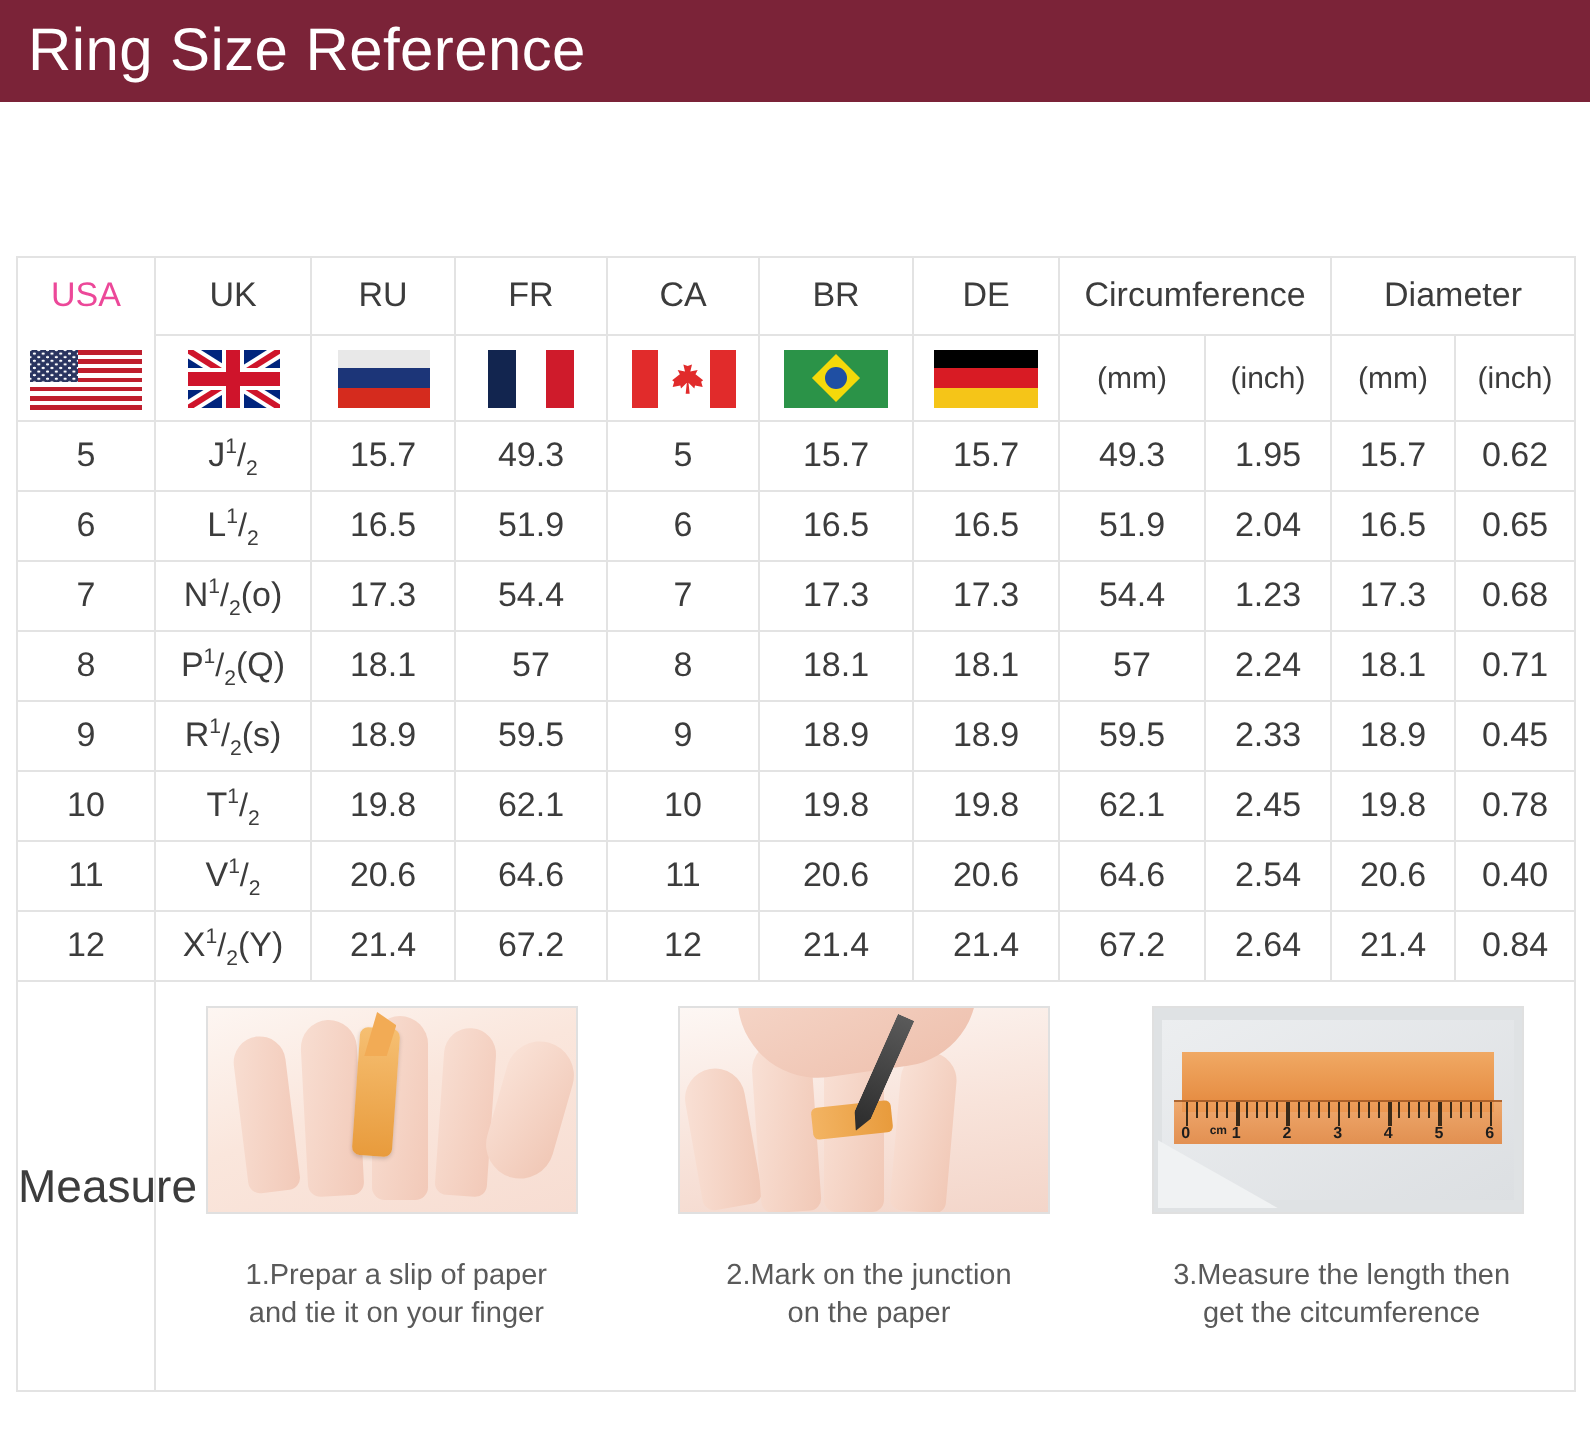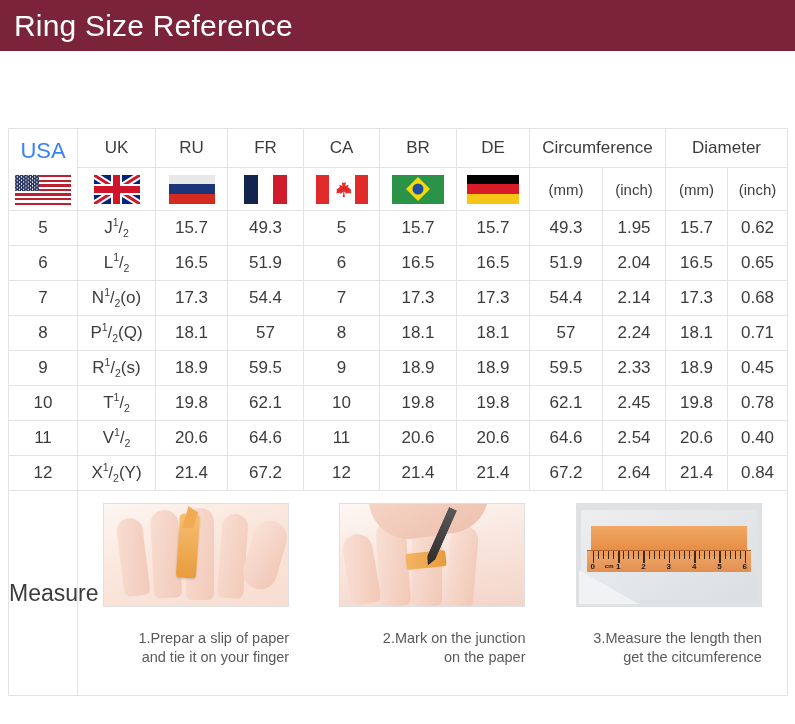--- a/index.html
+++ b/index.html
@@ -83,21 +83,21 @@
   }
   .usa-inner {
     height: 81px;
     display: flex;
     flex-direction: column;
     align-items: center;
     justify-content: space-between;
     padding-top: 9px;
     padding-bottom: 5px;
   }
-  .usa-text { color: #3b82f6; font-size: 22px; }
+  .usa-text { color: #ec4899; font-size: 17px; }
 
   
   tr.data-row td { height: 35px; font-size: 17px; color: #3c3c3c; }
 
   
   .frac { white-space: nowrap; }
   .frac sup { font-size: 0.62em; vertical-align: super; line-height: 0; }
   .frac sub { font-size: 0.62em; vertical-align: sub; line-height: 0; }
   .frac .sl { font-size: 0.95em; }
 
@@ -217,21 +217,21 @@
     border: 1px solid #e0e0e0;
     position: relative;
     overflow: hidden;
     background: #f7f2ef;
   }
   .measure-cap {
     margin-top: 22px;
     font-size: 14.5px;
     color: #5a5a5a;
     line-height: 1.32;
-    text-align: right;
+    text-align: center;
     width: 186px;
     padding-left: 4px;
   }
 
   
   .ill1 { position:absolute; inset:0; background:
       linear-gradient(160deg,#fdf6f2 0%, #fae6dc 45%, #f7ddd2 100%); }
   .ill1 .finger {
     position:absolute; border-radius: 22px 22px 10px 10px;
     background: linear-gradient(100deg,#f8ded2,#f2c9b8);
@@ -439,21 +439,21 @@
           </tr>
           <tr class="data-row">
             <td>7</td>
             <td><span class="frac">N<sup>1</sup><span class="sl">/</span><sub>2</sub>(o)</span></td>
             <td>17.3</td>
             <td>54.4</td>
             <td>7</td>
             <td>17.3</td>
             <td>17.3</td>
             <td>54.4</td>
-            <td>2.14</td>
+            <td>1.23</td>
             <td>17.3</td>
             <td>0.68</td>
           </tr>
           <tr class="data-row">
             <td>8</td>
             <td><span class="frac">P<sup>1</sup><span class="sl">/</span><sub>2</sub>(Q)</span></td>
             <td>18.1</td>
             <td>57</td>
             <td>8</td>
             <td>18.1</td>

